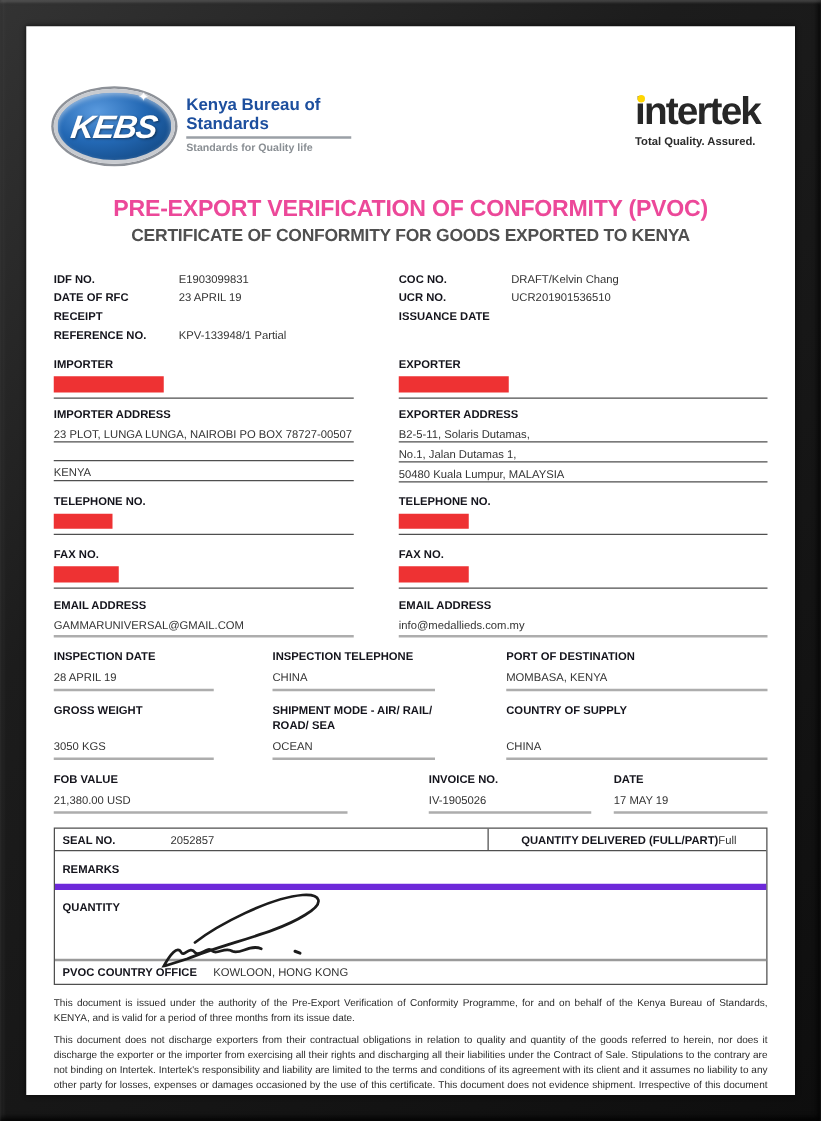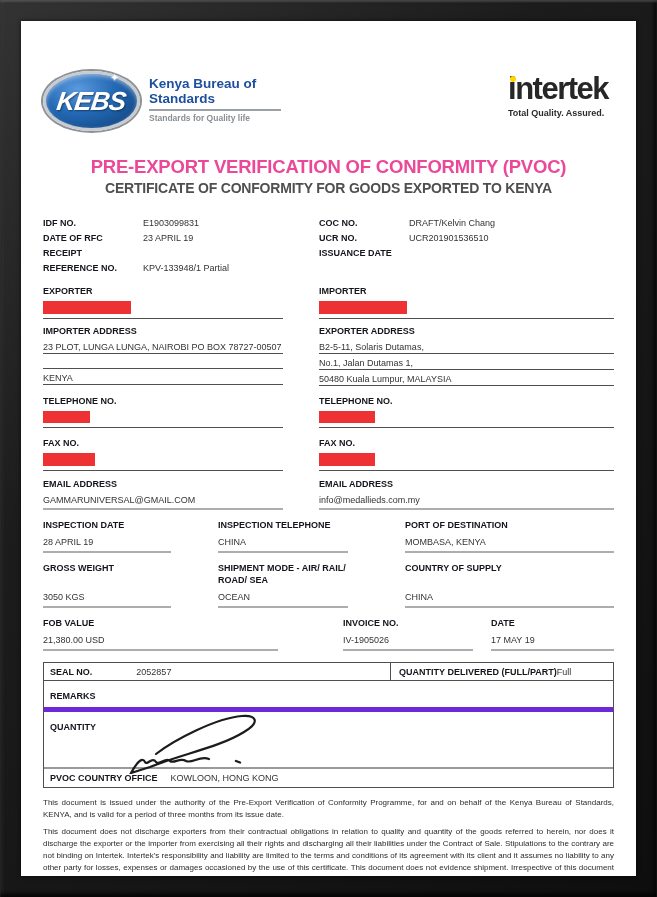--- a/index.html
+++ b/index.html
@@ -72,21 +72,21 @@
 
   .fob-col { display:grid; grid-template-columns:300px 148px 1fr; margin-top:9px; }
   .fob-col .cell1 { padding-right:65px; }
   .fob-col .cell2 { padding-right:18px; }
 
   
   .summary { margin-top:11px; border:1px solid #4f4f4f; }
   .sum-row1 { display:flex; border-bottom:1px solid #4f4f4f; }
   .sum-seal { width:61%; border-right:1px solid #4f4f4f; display:flex; padding:4px 6px 3px 6px; }
   .sum-seal .val { margin-left:44px; }
-  .sum-qty { flex:1; display:flex; justify-content:flex-start; padding:4px 6px 3px 8px; }
+  .sum-qty { flex:1; display:flex; justify-content:center; padding:4px 6px 3px 8px; }
   .sum-remarks { min-height:31px; padding:4px 6px; border-bottom:5px solid #6d28d9; }
   .sum-signature { position:relative; height:57px; padding:4px 6px; border-bottom:2px solid #9a9a9a; }
   .sig-svg { position:absolute; left:72px; top:-2px; }
   .sum-pvoc { display:flex; padding:4px 6px; }
   .sum-pvoc .val { margin-left:13px; }
 
   
   .footer { margin-top:9px; }
   .footer p { font-size:8px; line-height:1.5; color:#2b2b2b; text-align:justify; margin-bottom:5px; }
 </style>
@@ -151,27 +151,27 @@
           </div>
           <div class="meta-row">
             <span class="lbl meta-lbl-r">ISSUANCE DATE</span>
             <span class="val"></span>
           </div>
         </div>
       </div>
 
       <div class="two-col">
         <div>
+          <div class="lbl party-label">IMPORTER</div>
+          <div class="u-thin">
+            <div class="redbox" style="width:88px;"></div>
+          </div>
+        </div>
+        <div>
           <div class="lbl party-label">EXPORTER</div>
-          <div class="u-thin">
-            <div class="redbox" style="width:88px;"></div>
-          </div>
-        </div>
-        <div>
-          <div class="lbl party-label">IMPORTER</div>
           <div class="u-thin">
             <div class="redbox" style="width:88px;"></div>
           </div>
         </div>
       </div>
 
       <div class="two-col">
         <div>
           <div class="lbl addr-label">IMPORTER ADDRESS</div>
           <div class="val addr-line u-thin">23 PLOT, LUNGA LUNGA, NAIROBI PO BOX 78727-00507</div>

